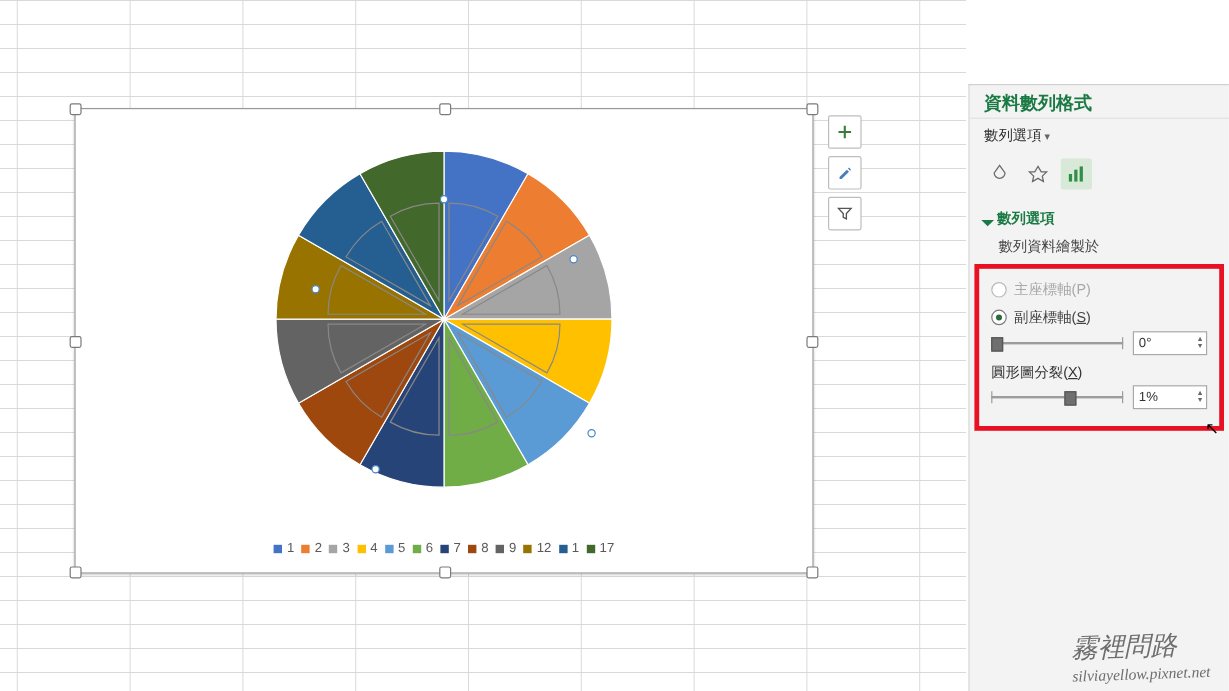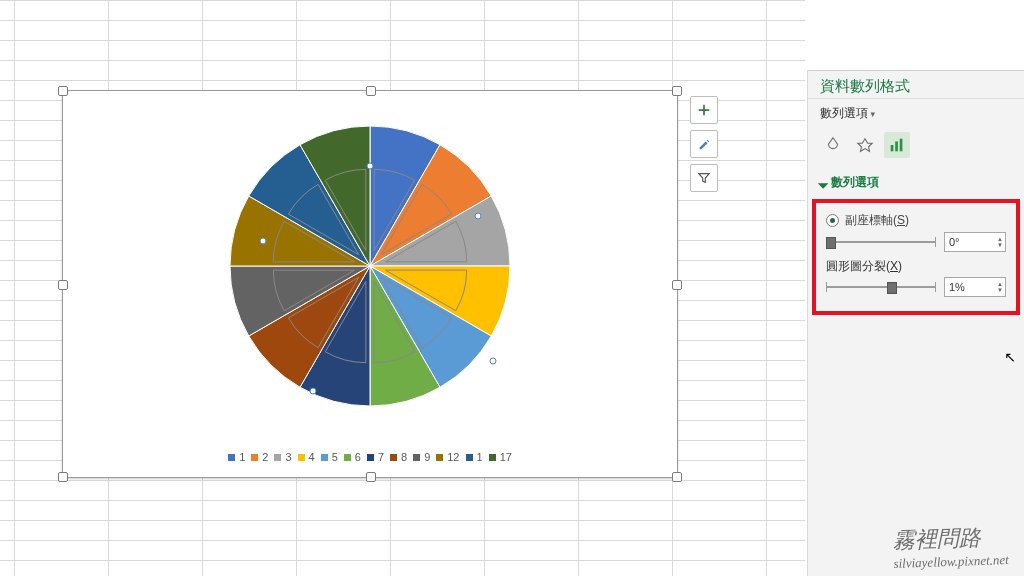--- a/index.html
+++ b/index.html
@@ -13,21 +13,21 @@
   .sh-l{left:-5px;top:50%;margin-top:-4px}.sh-r{right:-5px;top:50%;margin-top:-4px}
   .sh-bl{left:-5px;bottom:-5px}.sh-b{left:50%;bottom:-5px;margin-left:-4px}.sh-br{right:-5px;bottom:-5px}
   .chart-canvas{position:absolute;left:0;top:0;width:614px;height:340px}
   .legend{position:absolute;left:0;bottom:8px;width:614px;height:24px;display:flex;justify-content:center;align-items:center;gap:6px;font-size:11px;color:#595959}
   .leg-item{display:flex;align-items:center;gap:4px}
   .leg-sw{width:7px;height:7px;display:inline-block}
   .side-btns{position:absolute;left:690px;top:96px;width:30px}
   .side-btn{width:26px;height:26px;border:1px solid #bdbdbd;background:#fff;margin-bottom:6px;display:flex;align-items:center;justify-content:center;color:#4a4a4a;border-radius:2px}
   .side-btn svg{width:14px;height:14px}
   .pane{position:absolute;right:0;top:70px;width:216px;height:506px;background:#f3f3f3;border-left:1px solid #d9d9d9;border-top:1px solid #d0d0d0}
-  .pane-title{font-size:15px;color:#1b7a44;font-weight:400;padding:6px 12px 2px;border-bottom:1px solid #e0e0e0}
+  .pane-title{font-size:15px;color:#1b7a44;font-weight:700;padding:6px 12px 2px;border-bottom:1px solid #e0e0e0}
   .pane-sub{padding:6px 12px;color:#2b2b2b;font-size:12px}
   .pane-sub .dd::after{content:" \25BE";color:#666;font-size:9px}
   .icon-row{display:flex;gap:6px;padding:4px 12px 10px;align-items:center}
   .ico{width:26px;height:26px;display:flex;align-items:center;justify-content:center;background:transparent;border-radius:2px}
   .ico.active{background:#d8e9d8}
   .ico svg{width:18px;height:18px}
   .section-hd{padding:6px 12px;color:#1b7a44;font-weight:600;display:flex;align-items:center;gap:4px}
   .section-hd::before{content:"\25E2";color:#1b7a44;font-size:9px;transform:rotate(45deg)}
   .subtext{padding:0 12px 4px 24px;color:#444}
   .redbox{margin:2px 4px 0 4px;border:4px solid #e81123;padding:6px 10px 14px}
@@ -189,22 +189,27 @@
           <rect x="3" y="10" width="3" height="7" fill="#2f8f46"></rect>
           <rect x="8" y="6" width="3" height="11" fill="#2f8f46"></rect>
           <rect x="13" y="3" width="3" height="14" fill="#2f8f46"></rect>
         </svg>
     </div>
   </div>
 
   <div class="section-hd">
     <span>數列選項</span>
   </div>
+  <div class="subtext">數列資料繪製於</div>
 
   <div class="redbox">
+    <div class="radio-row dim">
+      <span class="radio dim"></span>
+      <span>主座標軸(P)</span>
+    </div>
     <div class="radio-row">
       <span class="radio checked"></span>
       <span><span></span>副座標軸(<span class="underline">S</span>)</span>
     </div>
 
     <div class="slider-row">
       <div class="slider">
         <div class="track"></div>
         <div class="tick" style="left:0"></div>
           <div class="tick" style="right:0"></div>

